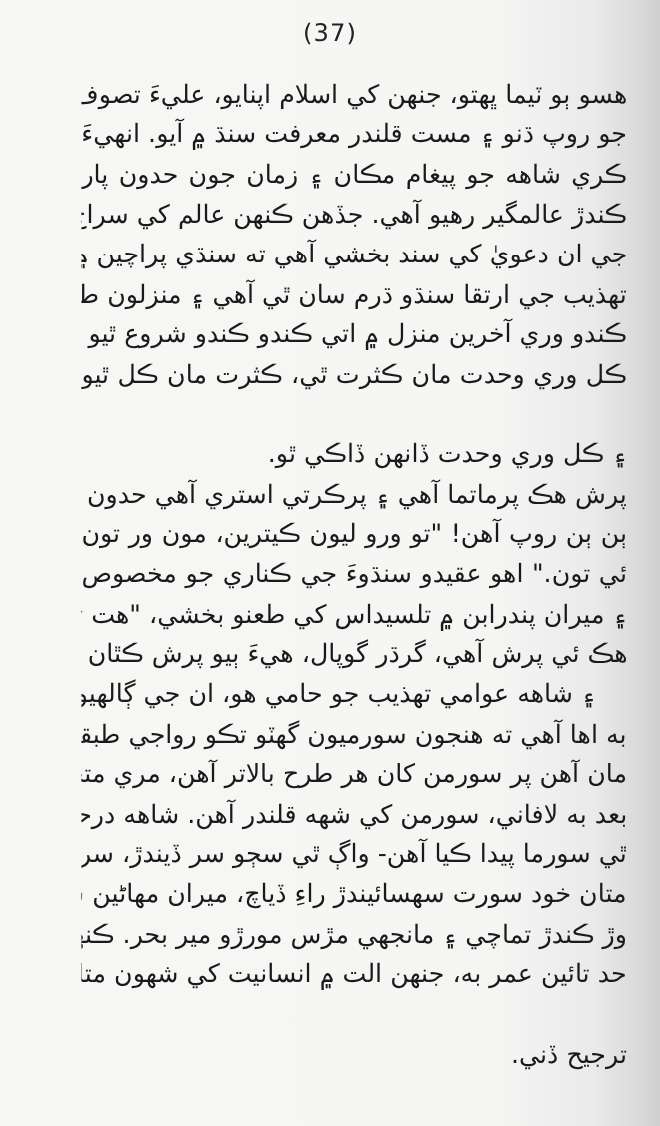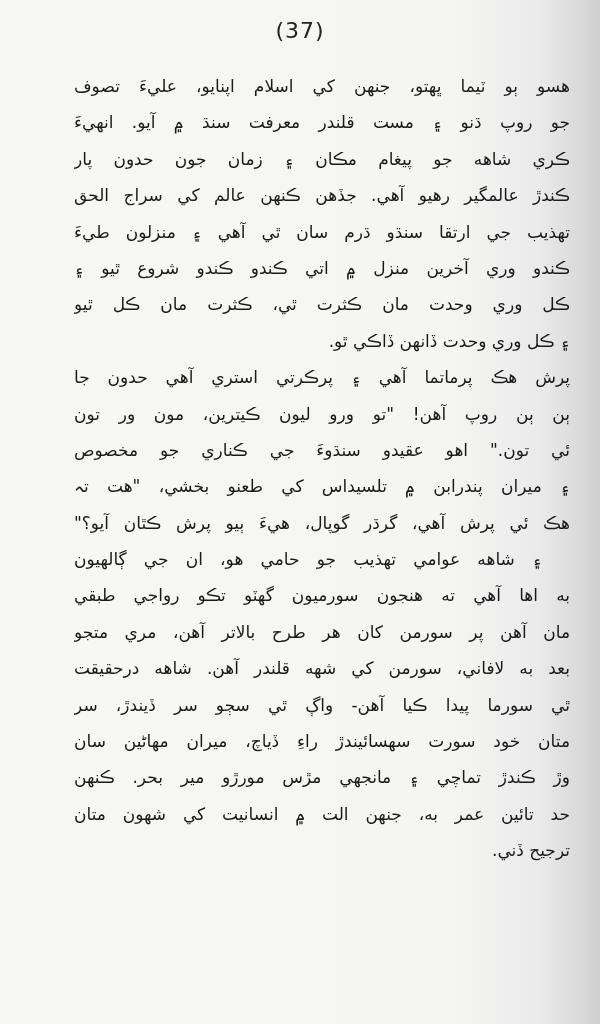--- a/index.html
+++ b/index.html
@@ -18,38 +18,39 @@
   .page-number {
     position: absolute; top: 18px; left: 0; width: 600px;
     text-align: center; font-size: 22px; letter-spacing: 1px;
     font-family: "DejaVu Sans", sans-serif; color: #222;
   }
   .body-text {
     position: absolute; top: 68px; left: 74px; width: 496px;
     direction: rtl; text-align: justify;
   }
   .line {
-    height: 36.4px; line-height: 36.4px; font-size: 17px;
+    height: 36.4px; line-height: 36.4px; font-size: 23px;
     white-space: nowrap; overflow: hidden;
     text-align: justify; text-align-last: justify;
     direction: rtl;
   }
-  .line.last { text-align-last: right; }
+  .line.last { text-align-last: right; margin-top: 36px; }
   .line.indent { padding-right: 28px; }
 </style>
 </head>
 <body>
 
 <div class="page">
   <div class="page-number">(37)</div>
   <div class="body-text" id="body-text">
       <div class="line">هسو ٻو ٽيما ڀهتو، جنهن کي اسلام اپنايو، عليءَ تصوف</div>
       <div class="line">جو روپ ڌنو ۽ مست قلندر معرفت سنڌ ۾ آيو. انهيءَ</div>
       <div class="line">ڪري شاهه جو پيغام مڪان ۽ زمان جون حدون پار</div>
       <div class="line">ڪندڙ عالمگير رهيو آهي. جڏهن ڪنهن عالم کي سراج الحق</div>
+      <div class="line">جي ان دعويٰ کي سند بخشي آهي ته سنڌي پراچين ۾</div>
       <div class="line">تهذيب جي ارتقا سنڌو ڌرم سان ٿي آهي ۽ منزلون طيءَ</div>
       <div class="line">ڪندو وري آخرين منزل ۾ اتي ڪندو ڪندو شروع ٿيو ۽</div>
       <div class="line">ڪل وري وحدت مان ڪثرت ٿي، ڪثرت مان ڪل ٿيو</div>
       <div class="line last">۽ ڪل وري وحدت ڏانهن ڏاڪي ٿو.</div>
       <div class="line">پرش هڪ پرماتما آهي ۽ پرڪرتي استري آهي حدون جا</div>
       <div class="line">ٻن ٻن روپ آهن! "تو ورو ليون ڪيترين، مون ور تون</div>
       <div class="line">ئي تون." اهو عقيدو سنڌوءَ جي ڪناري جو مخصوص</div>
       <div class="line">۽ ميران پندرابن ۾ تلسيداس کي طعنو بخشي، "هت تہ</div>
       <div class="line">هڪ ئي پرش آهي، گرڌر گوپال، هيءَ ٻيو پرش ڪٿان آيو؟"</div>
       <div class="line indent">۽ شاهه عوامي تهذيب جو حامي هو، ان جي ڳالهيون</div>

